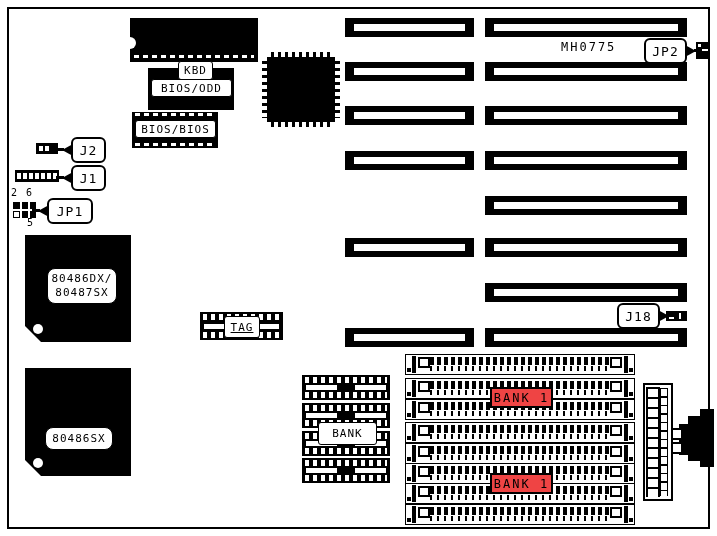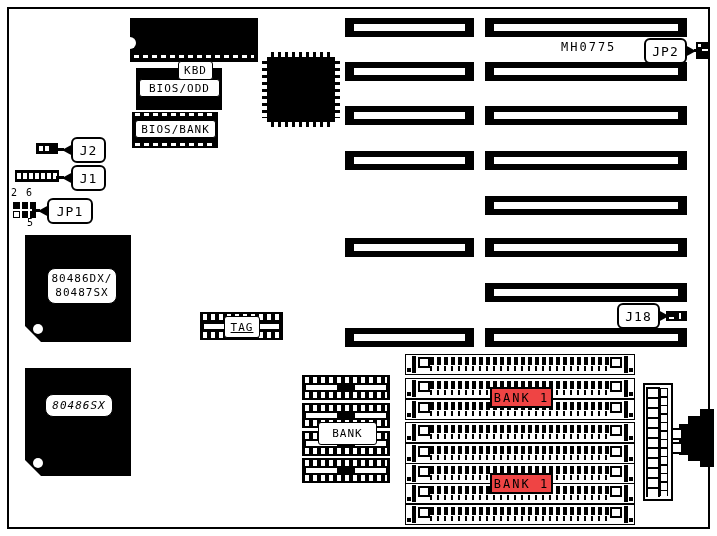--- a/index.html
+++ b/index.html
@@ -67,28 +67,28 @@
 <body>
 
 <div class="abs frame"></div>
 
 <div class="abs chip" style="left:130px;top:18px;width:128px;height:44px;">
   <div class="abs notch-l" style="top:19px;"></div>
   <div class="abs dash" style="left:4px;right:4px;bottom:4px;"></div>
   <div class="abs chip-label" style="left:48px;top:13px;width:33px;height:17px;margin-top:30px;">KBD</div>
 </div>
 
-<div class="abs chip" style="left:136px;top:68px;width:86px;height:42px;">
+<div class="abs chip" style="left:148px;top:68px;width:86px;height:42px;">
   <div class="abs chip-label" style="left:3px;top:11px;width:79px;height:16px;">BIOS/ODD</div>
 </div>
 
 <div class="abs chip" style="left:132px;top:112px;width:86px;height:36px;">
   <div class="abs dash" style="left:3px;right:3px;top:1px;"></div>
   <div class="abs dash" style="left:3px;right:3px;bottom:2px;"></div>
-  <div class="abs chip-label" style="left:3px;top:8px;width:79px;height:16px;">BIOS/BANK</div>
+  <div class="abs chip-label" style="left:3px;top:8px;width:79px;height:16px;">BIOS/BIOS</div>
 </div>
 
 <div class="abs chip" style="left:267px;top:57px;width:68px;height:65px;">
   <div class="abs pins-h" style="left:4px;right:4px;top:-5px;"></div>
   <div class="abs pins-h" style="left:4px;right:4px;bottom:-5px;"></div>
   <div class="abs pins-v" style="top:4px;bottom:4px;left:-5px;"></div>
   <div class="abs pins-v" style="top:4px;bottom:4px;right:-5px;"></div>
 </div>
 
 <div class="abs conn" style="left:36px;top:143px;width:22px;height:11px;">
@@ -116,21 +116,21 @@
   <div class="abs pin1" style="left:8px;bottom:8px;"></div>
 </div>
 <div class="abs chip-label rounded" style="left:47px;top:268px;width:68px;height:34px;flex-direction:column;line-height:14px;">
   <span class="txt">80486DX/</span>
   <span class="txt">80487SX</span>
 </div>
 
 <div class="abs chip cut-bl" style="left:25px;top:368px;width:106px;height:108px;">
   <div class="abs pin1" style="left:8px;bottom:8px;"></div>
 </div>
-<div class="abs chip-label rounded" style="left:45px;top:394px;width:66px;height:21px;font-style:italic;">80486SX</div>
+<div class="abs chip-label rounded" style="left:45px;top:427px;width:66px;height:21px;">80486SX</div>
 
 <div class="abs dip" style="left:200px;top:312px;width:83px;height:28px;">
   <div class="pt"></div>
   <div class="pb"></div>
   <div class="ml" style="left:4px;top:12px;width:20px;"></div>
   <div class="mr" style="right:4px;top:12px;width:22px;"></div>
 </div>
 <div class="abs chip-label" style="left:224px;top:316px;width:34px;height:20px;text-decoration:underline;">TAG</div>
 
 <div class="abs dip" style="left:302px;top:375px;width:88px;height:25px;">

